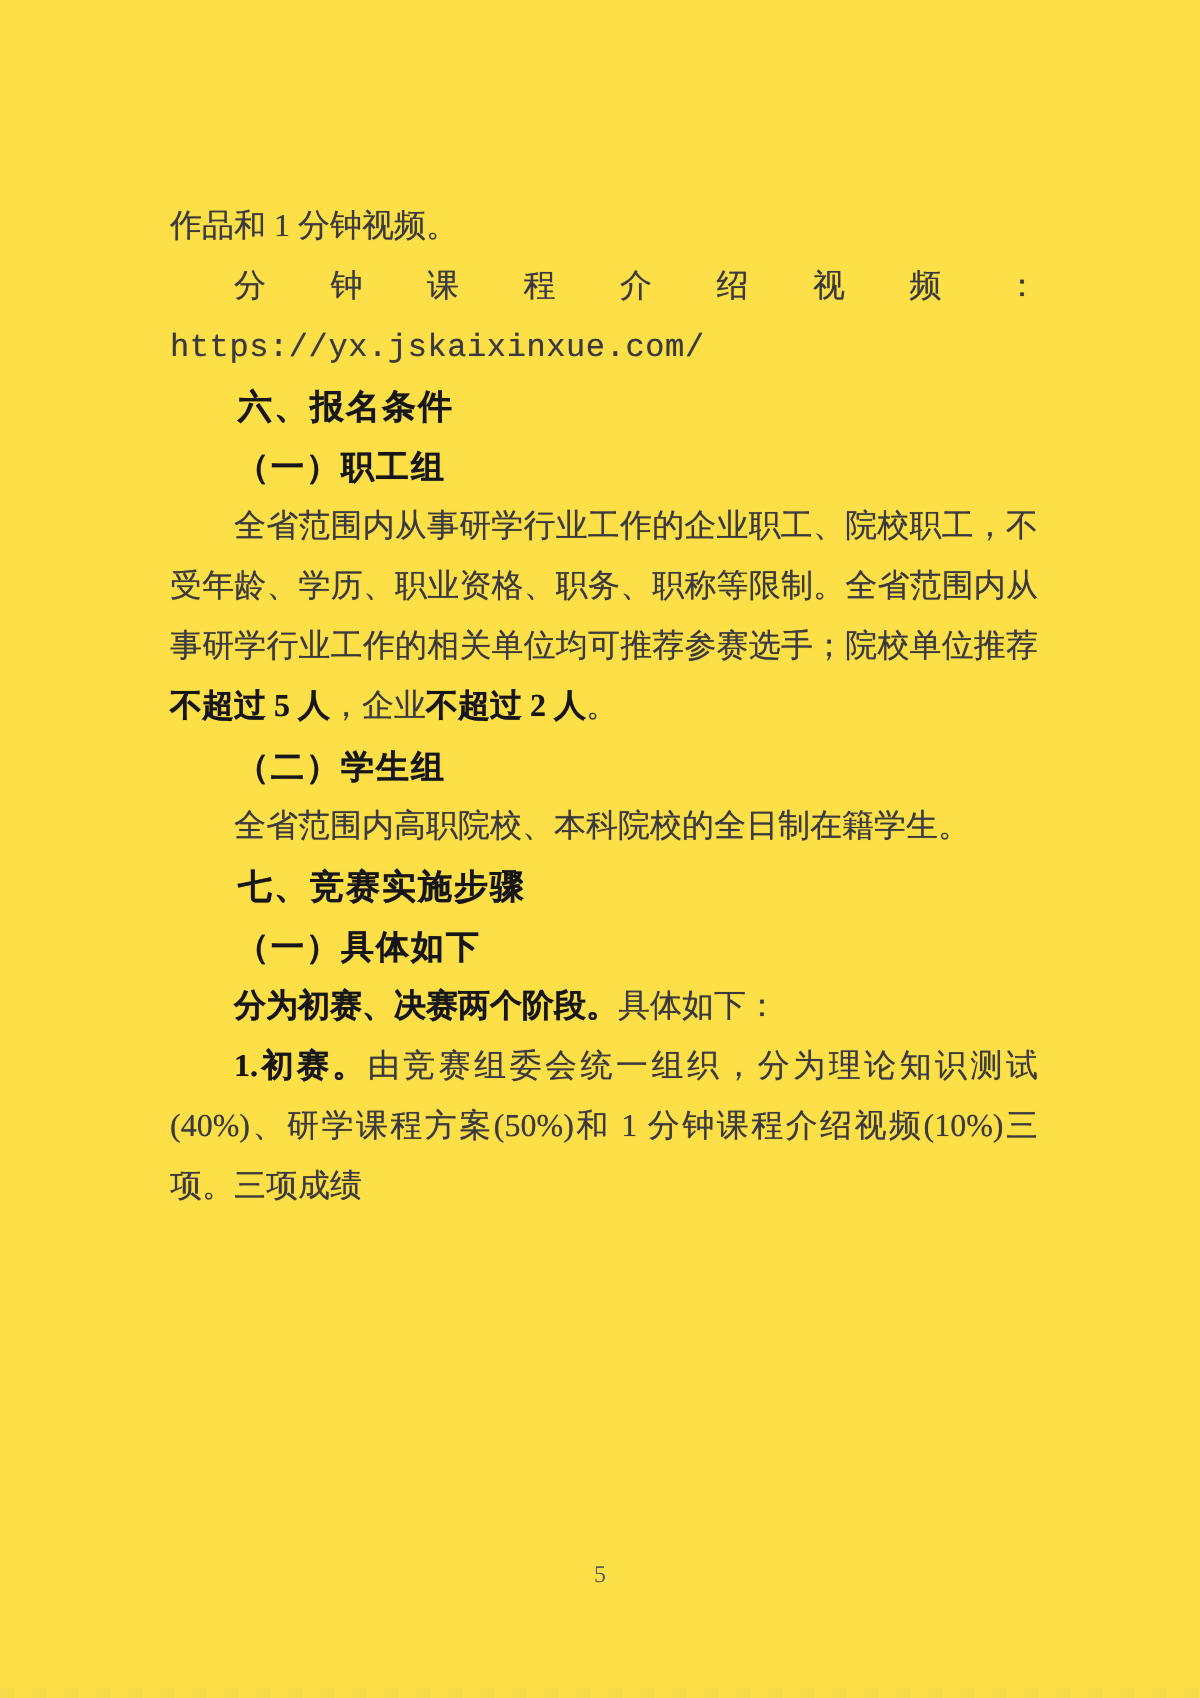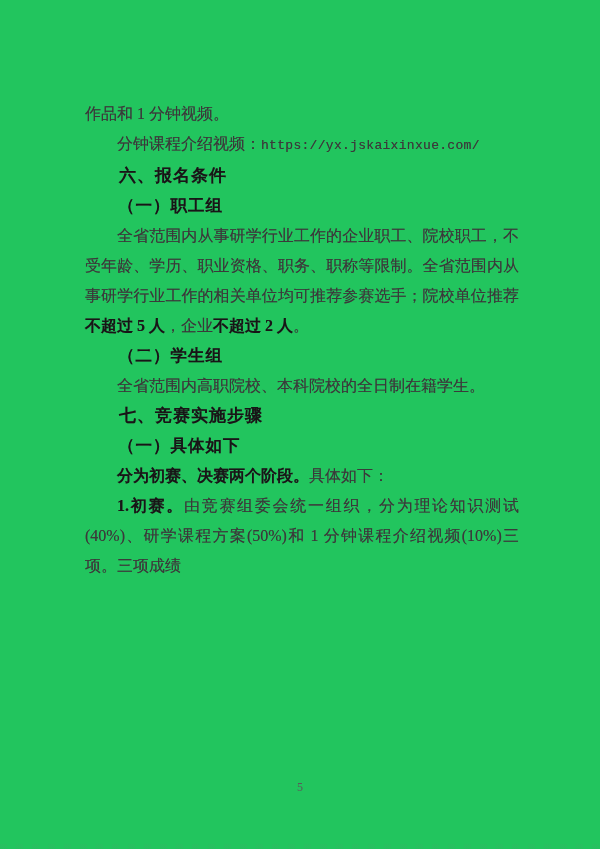--- a/index.html
+++ b/index.html
@@ -10,21 +10,21 @@
     width: 600px;
     height: 849px;
     background: #fdfdfd;
     position: relative;
     overflow: hidden;
     font-family: "Liberation Serif", "DejaVu Serif", serif;
   }
   .page {
     position: absolute;
     inset: 0;
-    background: #22c55e;
+    background: #fde047;
   }
   .doc-body {
     position: absolute;
     left: 85px;
     top: 99px;
     width: 434px;
     font-size: 16px;
     line-height: 30px;
     color: #3a3a3a;
     text-align: justify;
@@ -49,21 +49,21 @@
     color: #1c1c1c;
     font-size: 16.5px;
     letter-spacing: 1px;
   }
   .b {
     font-weight: 700;
     color: #161616;
   }
   .mono {
     font-family: "Liberation Mono", "DejaVu Sans Mono", monospace;
-    font-size: 13px;
+    font-size: 16px;
     letter-spacing: 0.3px;
   }
   .page-footer {
     position: absolute;
     top: 780px;
     left: 0;
     width: 600px;
     text-align: center;
     font-size: 12px;
     color: #5a5a5a;

